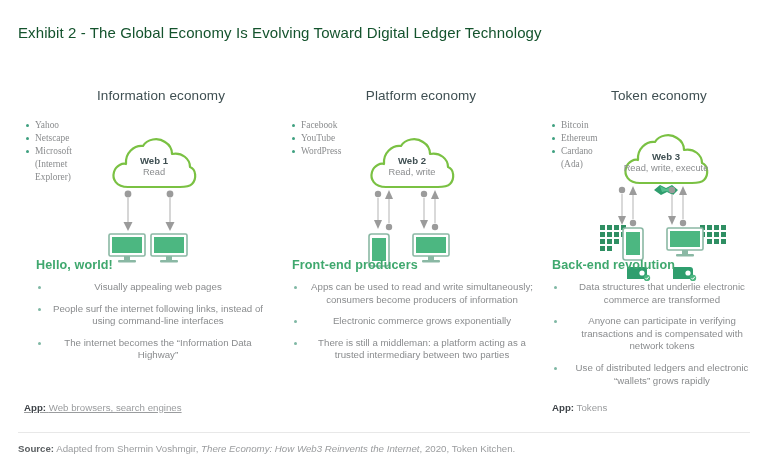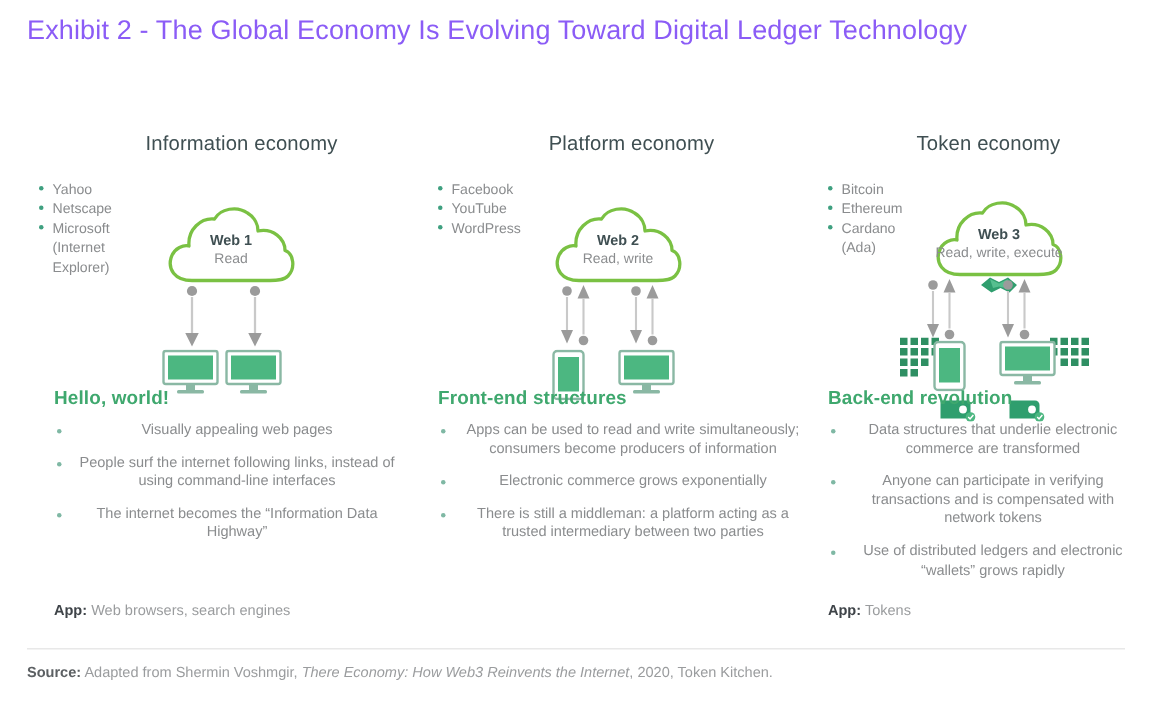--- a/index.html
+++ b/index.html
@@ -9,25 +9,25 @@
     background: #ffffff;
     color: #6d6f71;
     position: relative;
     overflow: hidden;
   }
   .page { position: relative; width: 768px; height: 474px; padding: 0; }
 
   
   .title {
     position: absolute;
-    left: 18px; top: 8px; width: 700px;
-    font-size: 18px;
+    left: 18px; top: 20px; width: 700px;
+    font-size: 15px;
     line-height: 25px;
     font-weight: 400;
-    color: #8b5cf6;
+    color: #14532d;
     letter-spacing: 0.1px;
   }
 
   
   .col { position: absolute; top: 88px; }
   .col-0 { left: 22px;  width: 248px; }
   .col-1 { left: 288px; width: 248px; }
   .col-2 { left: 548px; width: 212px; }
 
   .col-head {
@@ -45,21 +45,21 @@
   
   .diagram { position: relative; height: 160px; }
 
   .brandlist {
     position: absolute; left: 2px; top: 4px; width: 80px;
     list-style: none;
     font-size: 9.4px;
     line-height: 13px;
     color: #8a8c8e;
   }
-  .brandlist li { position: relative; padding-left: 11px; margin-bottom: 0px; }
+  .brandlist li { position: relative; padding-left: 11px; margin-bottom: 0px; font-family: Liberation Serif, serif; }
   .brandlist li::before {
     content: "";
     position: absolute; left: 2px; top: 5px;
     width: 3px; height: 3px; border-radius: 50%;
     background: #3fa080;
   }
   .brandlist li.cont::before { display: none; }
 
   
   .cloud {
@@ -105,21 +105,21 @@
   }
   .pts li::before {
     content: "";
     position: absolute; left: 2px; top: 5px;
     width: 3px; height: 3px; border-radius: 50%;
     background: #7fb8a4;
   }
 
   .appline { position: absolute; font-size: 9.7px; color: #9a9c9e; }
   .appline b { color: #3f4449; font-weight: bold; }
-  .a-0 { left: 36px;  top: 402px; }
+  .a-0 { left: 24px;  top: 402px; text-decoration: underline; }
   .a-1 { left: 292px; top: 402px; }
   .a-2 { left: 552px; top: 402px; }
 
   .rule {
     position: absolute; left: 18px; top: 432px; width: 732px; height: 1px;
     background: #e8e8e8;
   }
   .source {
     position: absolute; left: 18px; top: 443px;
     font-size: 9.7px; color: #9a9c9e;
@@ -345,21 +345,21 @@
   <div class="lower l-0">
     <div class="sub-head">Hello, world!</div>
     <ul class="pts">
       <li>Visually appealing web pages</li>
       <li>People surf the internet following links, instead of using command-line interfaces</li>
       <li>The internet becomes the “Information Data Highway”</li>
     </ul>
   </div>
 
   <div class="lower l-1">
-    <div class="sub-head">Front-end structures</div>
+    <div class="sub-head">Front-end producers</div>
     <ul class="pts">
       <li>Apps can be used to read and write simultaneously; consumers become producers of information</li>
       <li>Electronic commerce grows exponentially</li>
       <li>There is still a middleman: a platform acting as a trusted intermediary between two parties</li>
     </ul>
   </div>
 
   <div class="lower l-2">
     <div class="sub-head">Back-end revolution</div>
     <ul class="pts">

